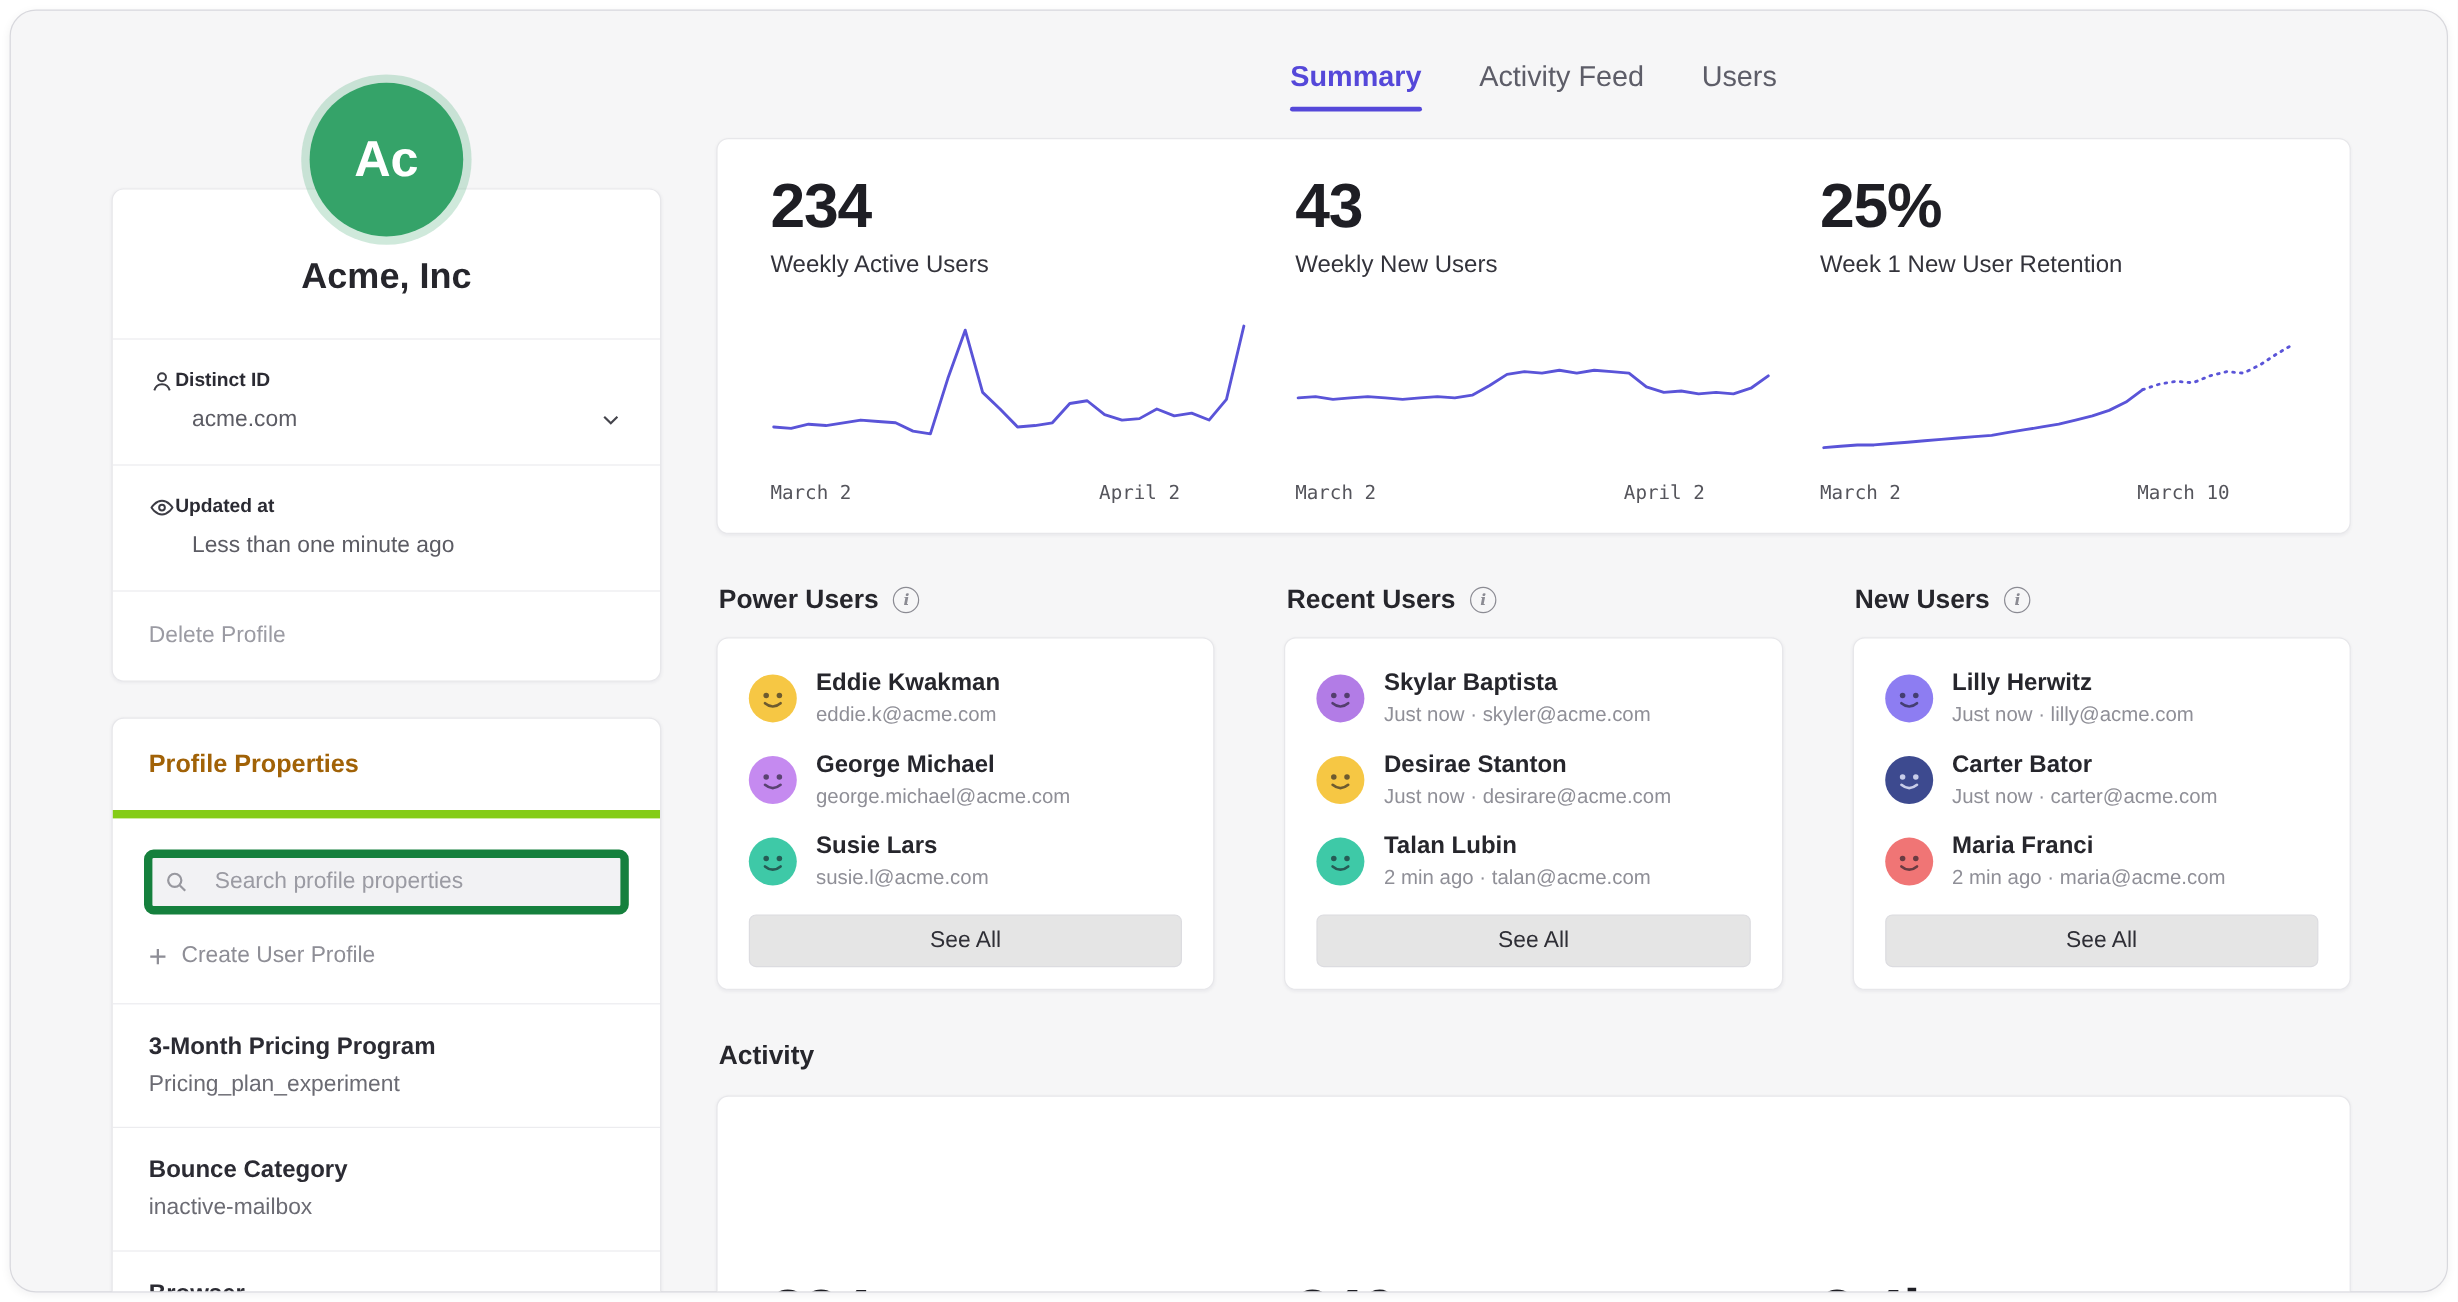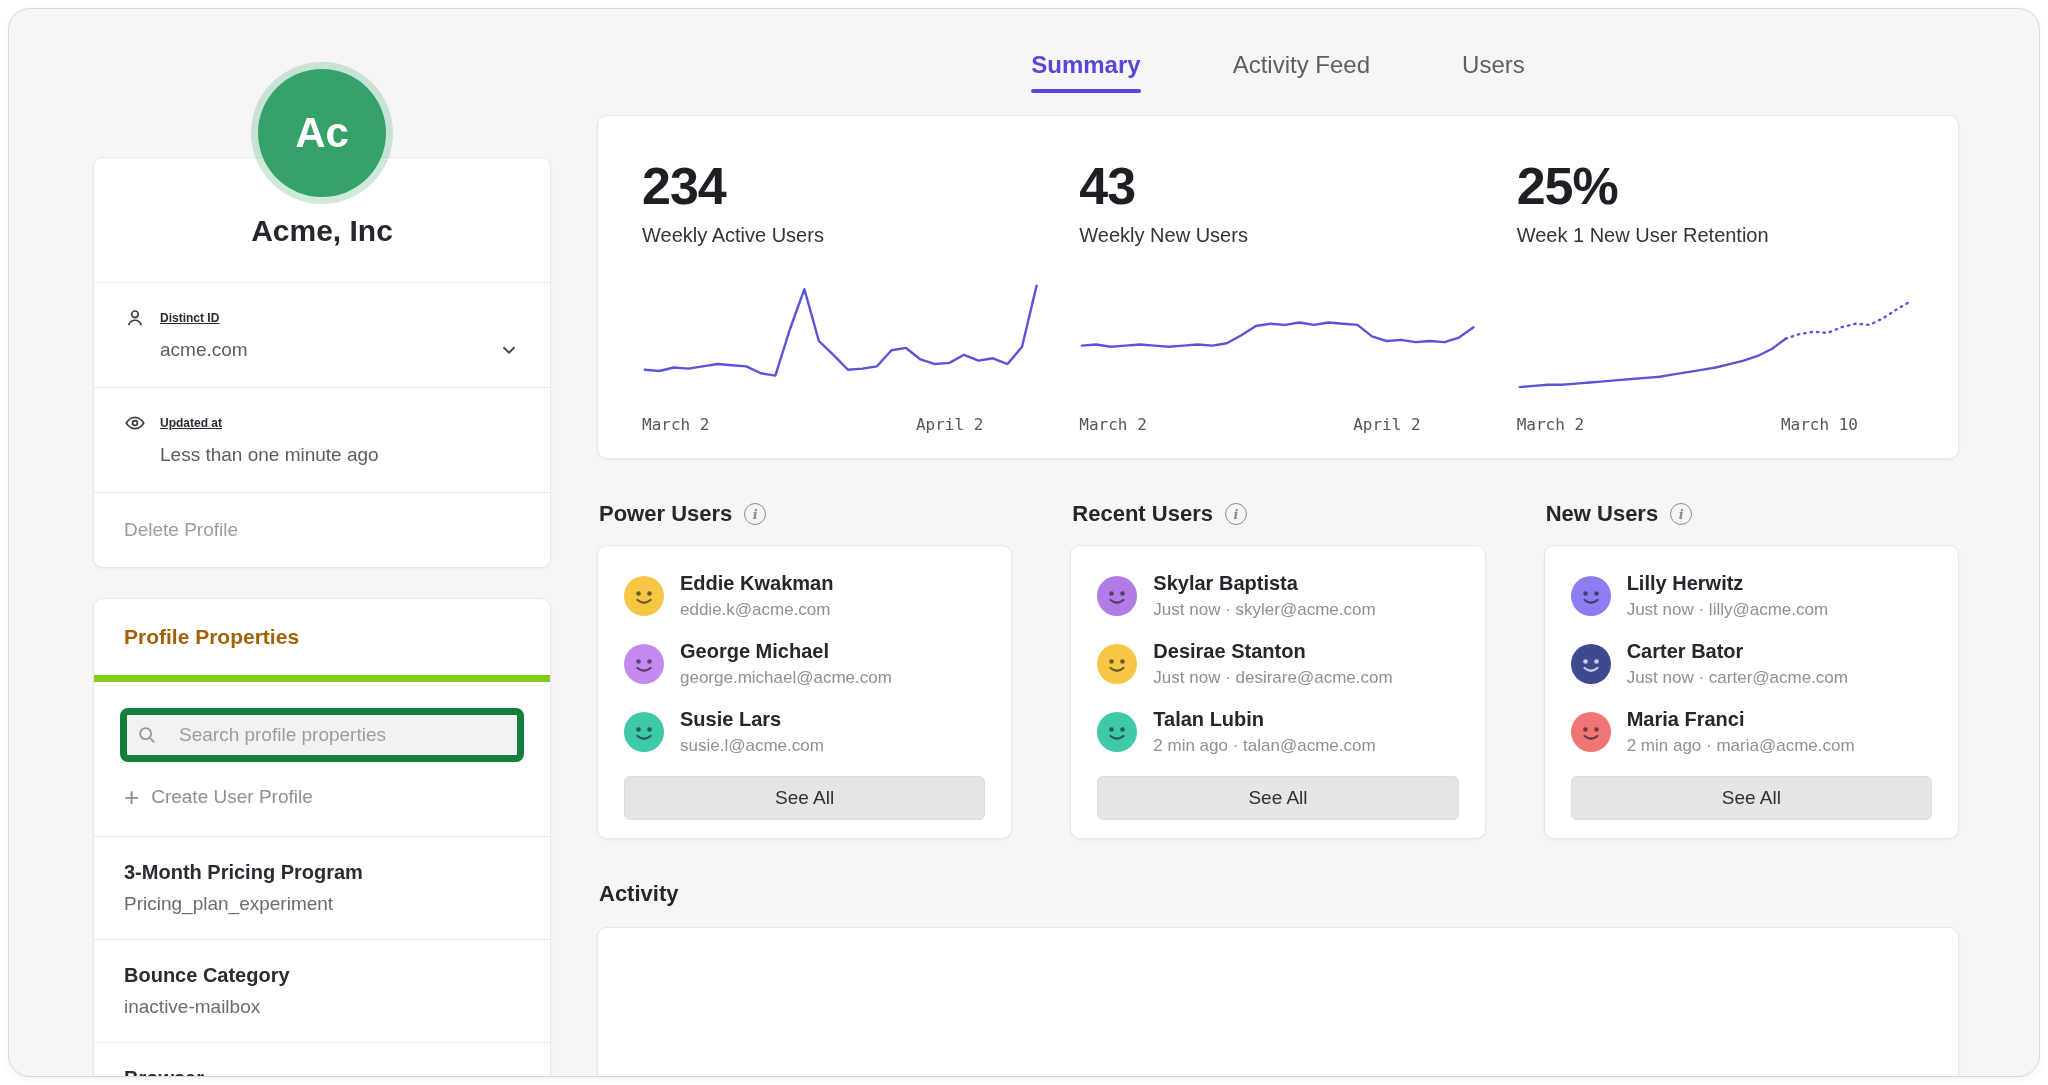--- a/index.html
+++ b/index.html
@@ -18,46 +18,46 @@
   .avatar{
     width:128px;height:128px;border-radius:50%;background:#35a369;
     display:flex;align-items:center;justify-content:center;color:#fff;
     font-size:42px;font-weight:bold;margin:20px auto 0;position:relative;z-index:2;
     box-shadow:0 0 0 7px rgba(82,176,127,.28);
   }
   .card{background:#fff;border:1px solid #e7e7ea;border-radius:10px;box-shadow:0 1px 3px rgba(25,25,50,.05);}
   .profile-card{margin-top:-40px;}
   .company-name{margin:0;padding:56px 20px 34px;text-align:center;font-size:30px;font-weight:700;color:#26262c;border-bottom:1px solid #ececef;}
   .prow{padding:24px 30px 26px;border-bottom:1px solid #ececef;}
-  .prow-head{display:flex;align-items:center;gap:14px;font-size:12px;font-weight:700;color:#2b2b33;text-decoration:underline;}
+  .prow-head{display:flex;align-items:center;gap:0;font-size:16px;font-weight:700;color:#2b2b33;}
   .prow-head svg{width:22px;height:22px;stroke:#3c3c44;fill:none;}
   .prow-val{display:flex;align-items:center;justify-content:space-between;margin:10px 0 0 36px;font-size:19px;color:#5c5c64;}
   .chev{width:22px;height:22px;stroke:#44444c;fill:none;cursor:pointer;}
   .delete-row{padding:26px 30px;color:#9b9ba3;font-size:19px;cursor:pointer;}
   .props-card{margin-top:30px;padding-bottom:2px;}
   .pp-title{padding:26px 30px;font-size:21px;font-weight:700;border-bottom:7px solid #84cc16;color:#a16207;}
   .search-wrap{margin:26px 26px 0;position:relative;}
   .search-wrap svg{position:absolute;left:16px;top:50%;transform:translateY(-50%);width:22px;height:22px;stroke:#98989f;fill:none;}
   .search-input{width:100%;box-sizing:border-box;height:54px;border:7px solid #15803d;background:#f2f2f4;border-radius:8px;padding:0 16px 0 52px;font-size:19px;color:#333;outline:none;font-family:inherit;}
   .search-input::placeholder{color:#9b9ba3;}
   .create-row{display:flex;align-items:center;gap:12px;margin:22px 30px 26px;color:#8e8e96;font-size:19px;cursor:pointer;border-bottom:none;}
   .plus{font-size:26px;line-height:1;color:#8e8e96;font-weight:400;}
   .prop{padding:24px 30px;border-top:1px solid #ececef;cursor:pointer;}
   .prop-name{font-size:20px;font-weight:700;color:#2b2b33;}
   .prop-value{margin-top:9px;font-size:19px;color:#6b6b73;}
 
   
   .main-col{flex:1;min-width:0;}
-  .tabs{display:flex;justify-content:center;gap:92px;margin-top:2px;}
+  .tabs{display:flex;justify-content:center;gap:48px;margin-top:2px;}
   .tab{font-size:24px;color:#5d5d68;cursor:pointer;padding-bottom:14px;position:relative;}
   .tab.active{color:#5548d9;font-weight:bold;}
   .tab.active::after{content:"";position:absolute;left:0;right:0;bottom:0;height:4px;border-radius:2px;background:#5548d9;}
 
   .summary-card{margin-top:22px;padding:26px 44px 24px;}
-  .stats-grid{display:grid;grid-template-columns:1fr 1fr 1fr;column-gap:40px;margin-top:14px;}
+  .stats-grid{display:grid;grid-template-columns:1fr 1fr 1fr;column-gap:40px;}
   .stat-value{font-size:52px;font-weight:700;color:#1e1e24;letter-spacing:-1px;}
   .stat-label{margin-top:8px;font-size:20px;color:#33333b;}
   .chart{display:block;width:100%;height:128px;margin-top:30px;}
   .ticks{display:flex;justify-content:space-between;margin-top:10px;padding-right:56px;font-family:"DejaVu Sans Mono",monospace;font-size:16px;color:#55555c;}
 
   .cards-row{display:grid;grid-template-columns:1fr 1fr 1fr;column-gap:58px;margin-top:42px;}
   .uc-head{display:flex;align-items:center;gap:12px;font-size:22px;font-weight:700;color:#26262c;margin:0 0 18px 2px;}
   .info{width:22px;height:22px;border:1.6px solid #8b8b93;border-radius:50%;display:flex;align-items:center;justify-content:center;
         font-size:13px;color:#8b8b93;font-weight:700;cursor:pointer;font-family:"DejaVu Serif",serif;font-style:italic;flex:none;box-sizing:border-box;}
   .ucard{padding:26px 26px 18px;}

